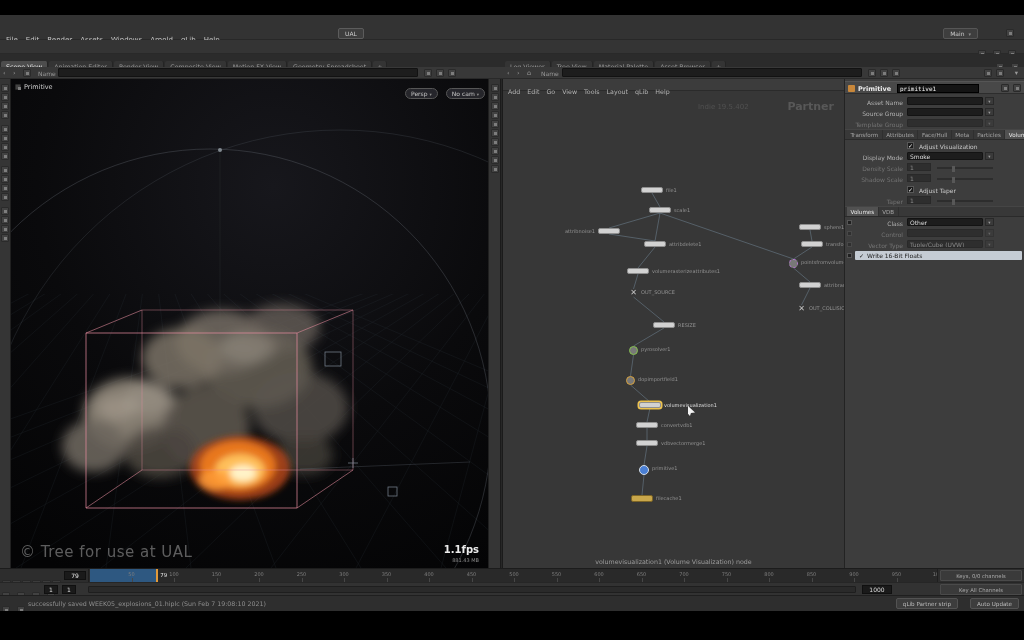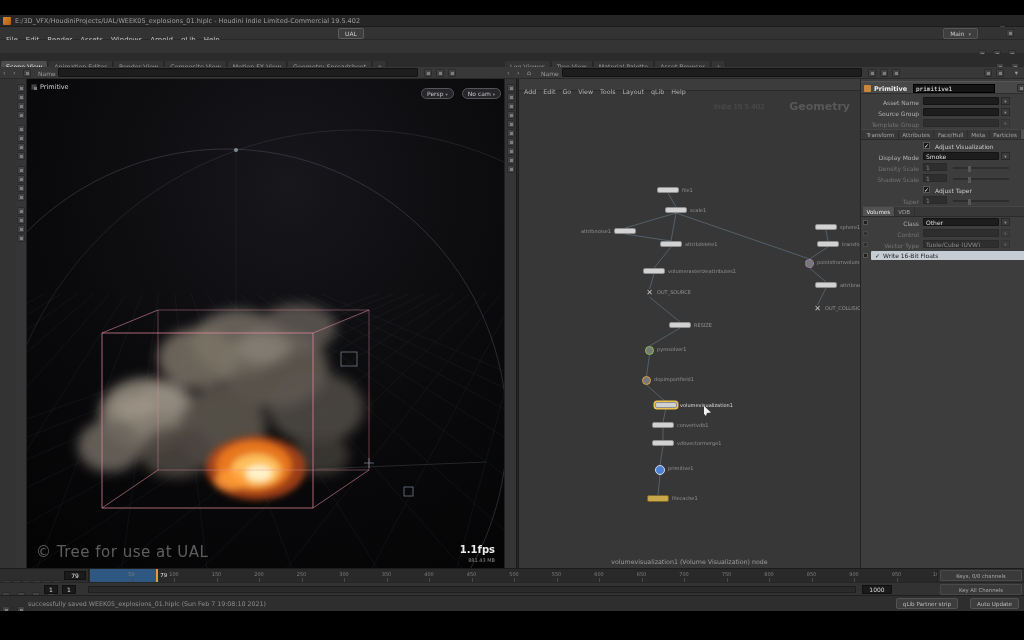--- a/index.html
+++ b/index.html
@@ -37,21 +37,21 @@
 #toolrow{position:absolute;left:0;top:52px;width:1024px;height:12px;background:#383838;border-bottom:1px solid #292929}
 .navg{position:absolute;top:2px;font-size:6.5px;color:#9a9a9a}
 .name-label{position:absolute;top:3px;font-size:6px;color:#9a9a9a}
 .name-input{position:absolute;top:1px;height:9px;background:#1d1d1d;border:1px solid #121212;border-radius:1px;color:#ddd;font-size:6px;padding:0 2px;font-family:inherit}
 
 
 .mini-icon{display:inline-block;width:8px;height:8px;background:#424242;border:1px solid #2a2a2a;border-radius:1px;position:relative;vertical-align:middle;margin-right:2px}
 .mini-icon::after{content:"";position:absolute;left:2px;top:2px;width:3px;height:3px;background:#7d7d7d}
 
 
-#main{position:absolute;left:16px;top:64px;width:968px;height:489px}
+#main{position:absolute;left:0;top:64px;width:968px;height:489px}
 #left-pane{position:absolute;left:0;top:0;width:500px;height:489px;background:#0a0a0a}
 #left-strip{position:absolute;left:0;top:0;width:11px;height:489px;background:#353535;border-right:1px solid #202020;text-align:center;padding-top:4px}
 #left-strip .mini-icon{margin:1px 0;display:block;margin-left:auto;margin-right:auto}
 #right-strip{position:absolute;left:488px;top:0;width:12px;height:489px;background:#353535;border-left:1px solid #202020;text-align:center;padding-top:4px}
 #right-strip .mini-icon{margin:1px 0;display:block;margin-left:auto;margin-right:auto}
 #viewport{position:absolute;left:11px;top:0;width:477px;height:489px;background:#000;overflow:hidden}
 #vp-state{position:absolute;left:4px;top:4px;font-size:6.5px;color:#cfcfcf}
 #vp-state .mini-icon{width:6px;height:6px;margin-right:3px}
 #vp-cams{position:absolute;right:3px;top:2px}
 .cam-pill{display:inline-block;font-size:6px;padding:1px 5px;background:rgba(42,42,48,.85);border:1px solid #565656;border-radius:6px;color:#c8c8c8;margin-left:3px}
@@ -133,25 +133,20 @@
 .pill{position:absolute;top:2px;height:11px;padding:1px 6px;font-size:5.6px;background:#3d3d3d;border:1px solid #535353;border-radius:2px;color:#bbb;font-family:inherit}
 #qlib-pill{right:66px}
 #update-pill{right:5px}
 </style>
 </head>
 <body>
 
 <div id="stage">
  <div id="app">
 
-  <div id="titlebar">
-    <div id="app-logo"></div>
-    <div id="title-text">E:/3D_VFX/HoudiniProjects/UAL/WEEK05_explosions_01.hiplc - Houdini Indie Limited-Commercial 19.5.402</div>
-    <div id="winbtns"><span>–</span><span>□</span><span>✕</span></div>
-  </div>
 
   <div id="menubar">
     <div id="menubar-menus"><span>File</span><span>Edit</span><span>Render</span><span>Assets</span><span>Windows</span><span>Arnold</span><span>qLib</span><span>Help</span></div>
     <button id="ual-btn">UAL</button>
     <div id="desktop-pill"><span>Main</span><span class="dd">▾</span></div>
     <span class="mini-icon"></span>
   </div>
 
   <div id="shelfrow">
     <div class="icons">
@@ -435,21 +430,21 @@
               </div>
               <div class="node n-sop" style="left: 296px; top: 191px;">
                 <div class="nbody"></div>
                 <div class="nlbl" style="left: 25px;">attribrandomize1</div>
               </div>
               <div class="node n-null" style="left: 294px; top: 214px;">
                 <div class="nbody">✕</div>
                 <div class="nlbl" style="left: 12px;">OUT_COLLISION</div>
               </div>
             </div>
-        <div id="net-geom">Geometry</div>
+        <div id="net-geom">Partner</div>
         <div id="net-wm">Indie 19.5.402</div>
         <div id="net-status">volumevisualization1 (Volume Visualization) node</div>
         <div id="net-cursor"></div>
       </div>
     </div>
 
     <div id="param-pane">
       <div id="param-header">
         <span class="ph-icon"></span>
         <span class="ph-title">Primitive</span>

